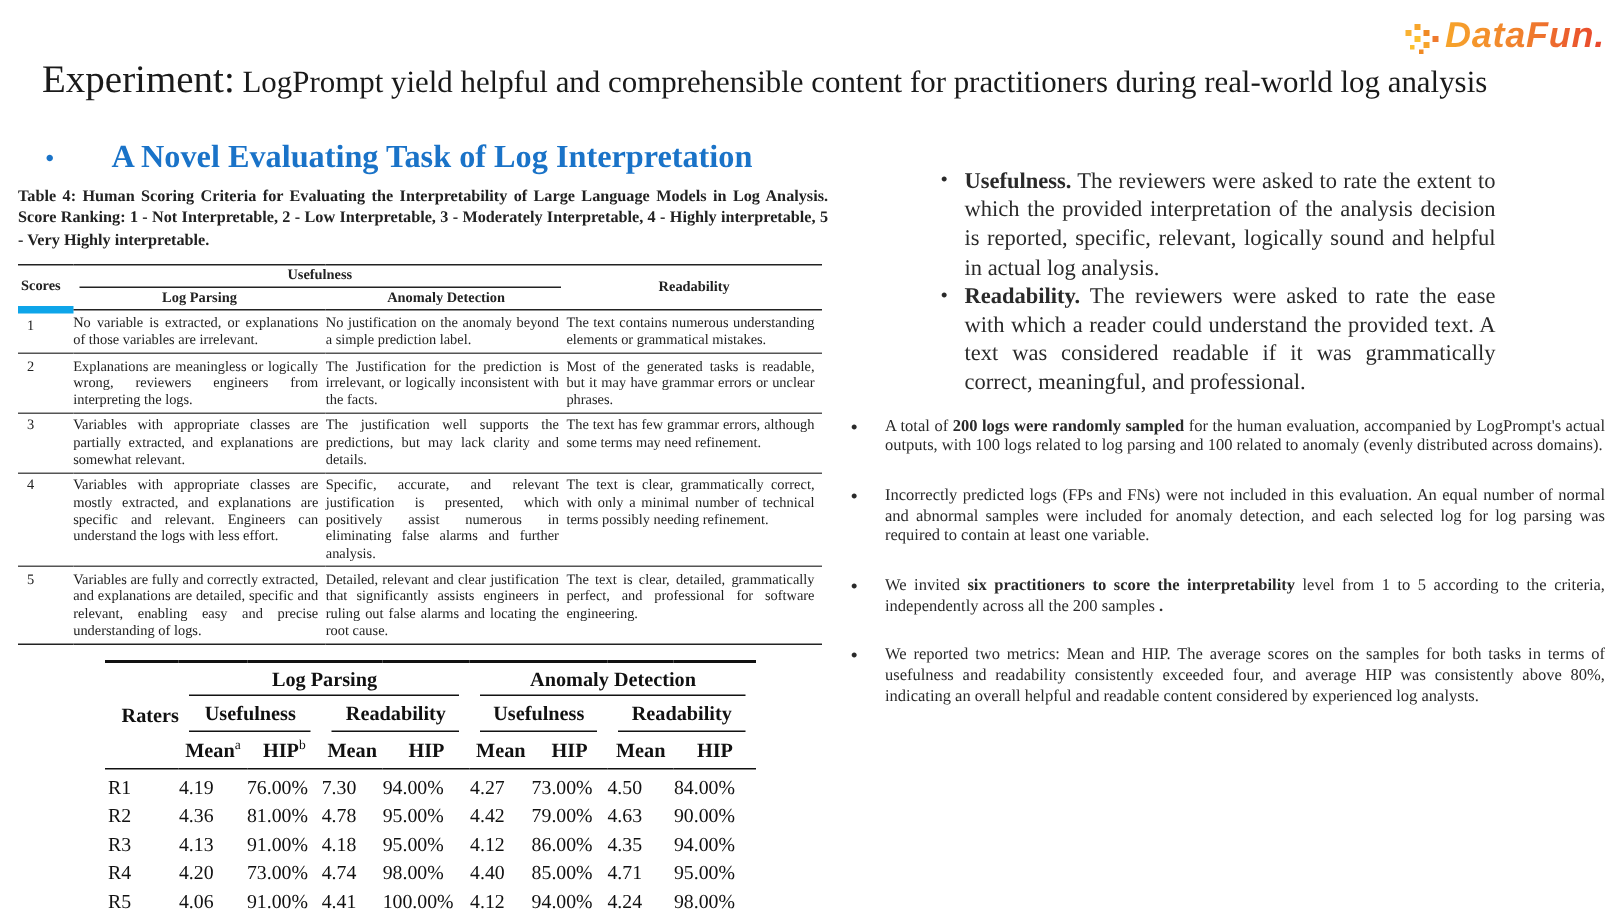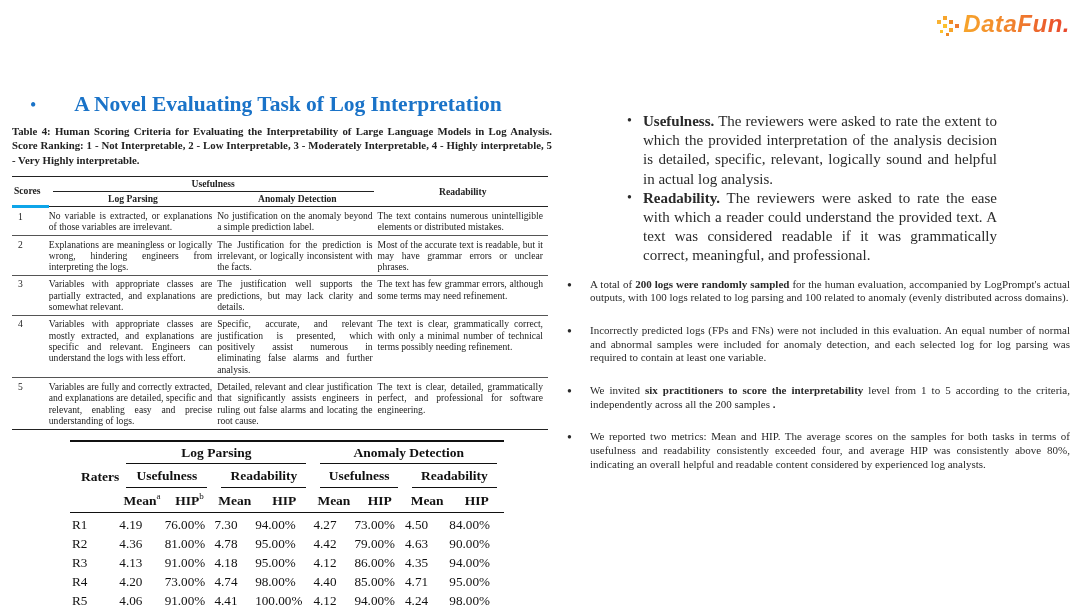--- a/index.html
+++ b/index.html
@@ -27,21 +27,21 @@
   .caption{margin-top:7px;font-size:10.8px;font-weight:bold;text-align:justify;line-height:1.32;color:#222;}
 
   table.criteria{width:536px;border-collapse:collapse;font-size:9.6px;line-height:1.18;
                  margin-top:9px;border-top:1.5px solid #222;border-bottom:1.5px solid #222;color:#222;}
   table.criteria th{font-weight:bold;padding:1px 3px;}
   table.criteria th.scores{text-align:left;vertical-align:middle;padding-left:2px;}
   table.criteria th.read{text-align:center;vertical-align:middle;border-bottom:1px solid #222;}
   table.criteria th.use{padding:1px 0 0 0;}
   table.criteria .cmid{border-bottom:1px solid #222;padding-bottom:1.5px;margin:0 4px;text-align:center;}
   table.criteria tr.h2 th{border-bottom:1px solid #222;text-align:center;padding-bottom:2.5px;}
-  table.criteria th.scores{border-bottom:3px solid #0ea5e9;}
+  table.criteria th.scores{border-bottom:5px solid #0ea5e9;}
   table.criteria tbody td{border-top:1px solid #555;padding:2.5px 5px 2.5px 0;vertical-align:top;text-align:justify;}
   table.criteria tbody td.num{text-align:left;padding-left:6px;width:26px;}
 
   .results-wrap{margin-left:58px;margin-top:10px;width:434px;}
   table.results{width:434px;border-collapse:collapse;border-top:2px solid #111;border-bottom:2px solid #111;
                 font-size:13.2px;color:#111;}
   table.results th{font-weight:bold;padding:1px 0;}
   table.results th.raters{text-align:right;vertical-align:middle;padding-left:2px;border-bottom:1.2px solid #111;font-size:13.5px;}
   table.results .grule{border-bottom:1.2px solid #111;padding:2px 0 2.5px 0;margin:0 7px;text-align:center;font-size:13.5px;}
   table.results tr.metrics th{border-bottom:1.2px solid #111;padding:2px 0 3.5px 0;font-size:13.5px;}
@@ -73,20 +73,23 @@
       <rect x="8" y="14" width="4" height="4" fill="#fbc02d"></rect>
       <rect x="14" y="10" width="4" height="4" fill="#f08a24"></rect>
       <rect x="14" y="18" width="4" height="4" fill="#f7a52b"></rect>
       <rect x="20" y="14" width="4" height="4" fill="#ef7a2e"></rect>
       <rect x="5" y="20" width="3" height="3" fill="#fbc02d"></rect>
       <rect x="11" y="23" width="3" height="3" fill="#f08a24"></rect>
     </svg>
     <span class="logo-text">DataFun.</span>
   </div>
 
+  <div class="title">
+    <span class="t-prefix">Experiment:</span><span class="t-rest"> LogPrompt yield helpful and comprehensible content for practitioners during real-world log analysis</span>
+  </div>
 
   <div class="left-col">
 
     <div class="sec-heading">
       <span class="sec-bullet">•</span>
       <span class="sec-text">A Novel Evaluating Task of Log Interpretation</span>
     </div>
 
     <div class="caption">Table 4: Human Scoring Criteria for Evaluating the Interpretability of Large Language Models in Log Analysis. Score Ranking: 1 - Not Interpretable, 2 - Low Interpretable, 3 - Moderately Interpretable, 4 - Highly interpretable, 5 - Very Highly interpretable.</div>
 
@@ -108,27 +111,27 @@
         <tr class="h2">
           <th>Log Parsing</th>
           <th>Anomaly Detection</th>
         </tr>
       </thead>
       <tbody>
         <tr>
           <td class="num">1</td>
           <td>No variable is extracted, or explanations of those variables are irrelevant.</td>
           <td>No justification on the anomaly beyond a simple prediction label.</td>
-          <td>The text contains numerous unintelligible elements or distributed mistakes.</td>
+          <td>The text contains numerous understanding elements or grammatical mistakes.</td>
         </tr>
         <tr>
           <td class="num">2</td>
-          <td>Explanations are meaningless or logically wrong, hindering engineers from interpreting the logs.</td>
+          <td>Explanations are meaningless or logically wrong, reviewers engineers from interpreting the logs.</td>
           <td>The Justification for the prediction is irrelevant, or logically inconsistent with the facts.</td>
-          <td>Most of the accurate text is readable, but it may have grammar errors or unclear phrases.</td>
+          <td>Most of the generated tasks is readable, but it may have grammar errors or unclear phrases.</td>
         </tr>
         <tr>
           <td class="num">3</td>
           <td>Variables with appropriate classes are partially extracted, and explanations are somewhat relevant.</td>
           <td>The justification well supports the predictions, but may lack clarity and details.</td>
           <td>The text has few grammar errors, although some terms may need refinement.</td>
         </tr>
         <tr>
           <td class="num">4</td>
           <td>Variables with appropriate classes are mostly extracted, and explanations are specific and relevant. Engineers can understand the logs with less effort.</td>
@@ -241,21 +244,21 @@
         </tbody>
       </table>
 
     </div>
   </div>
 
   <div class="right-col">
     <div class="inner">
       <div class="ipara">
         <span class="imark">•</span>
-        <p><b>Usefulness.</b><span> The reviewers were asked to rate the extent to which the provided interpretation of the analysis decision is detailed, specific, relevant, logically sound and helpful in actual log analysis.</span></p>
+        <p><b>Usefulness.</b><span> The reviewers were asked to rate the extent to which the provided interpretation of the analysis decision is reported, specific, relevant, logically sound and helpful in actual log analysis.</span></p>
       </div>
       <div class="ipara">
         <span class="imark">•</span>
         <p><b>Readability.</b><span> The reviewers were asked to rate the ease with which a reader could understand the provided text. A text was considered readable if it was grammatically correct, meaningful, and professional.</span></p>
       </div>
     </div>
 
     <div class="opara">
       <span class="omark">•</span>
       <p><span>A total of </span><b>200 logs were randomly sampled</b><span> for the human evaluation, accompanied by LogPrompt's actual outputs, with 100 logs related to log parsing and 100 related to anomaly (evenly distributed across domains).</span></p>

